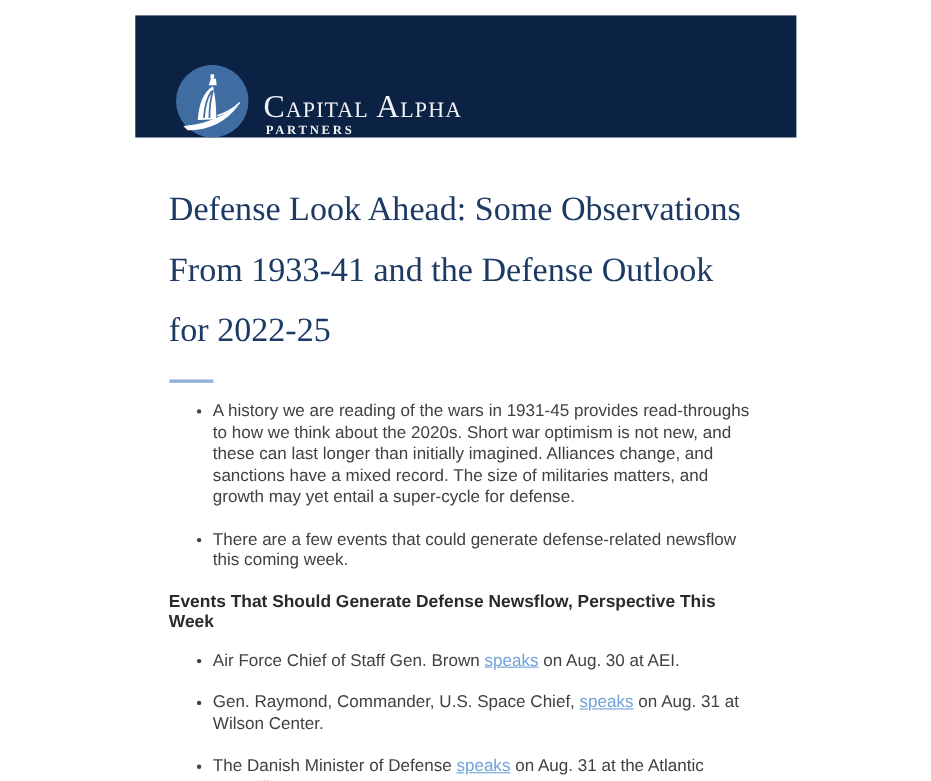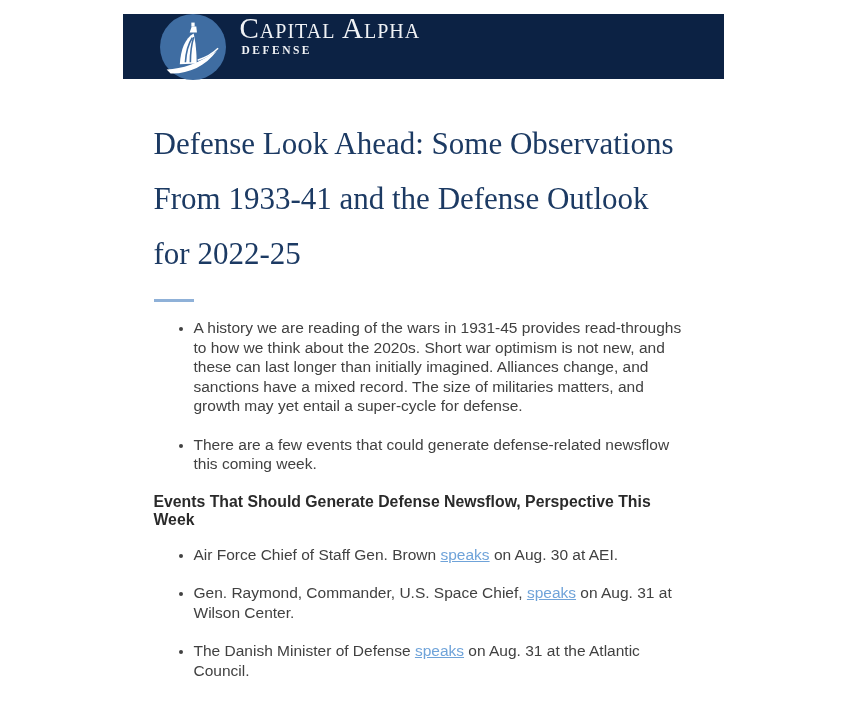--- a/index.html
+++ b/index.html
@@ -17,22 +17,22 @@
   }
   *{margin:0;padding:0;box-sizing:border-box;}
   html,body{background:#ffffff;}
   body{
     width:846px;height:710px;overflow:hidden;
     font-family:"Liberation Sans","DejaVu Sans",sans-serif;
   }
   .page{width:846px;height:710px;background:#ffffff;}
   .column{width:601px;margin:0 auto;}
   .brand-bar{
-    margin-top:14px;height:65px;background:var(--header-bg);
-    display:flex;align-items:flex-start;padding-left:37px;
+    margin-top:14px;height:111px;background:var(--header-bg);
+    display:flex;align-items:flex-end;padding-left:37px;
   }
   .logo{width:66px;height:66px;flex:0 0 auto;display:block;}
   .brand-text{margin-left:14px;color:var(--brand-text);}
   .brand-primary{
     font-family:"Liberation Serif","DejaVu Serif",serif;
     font-variant:small-caps;font-size:29px;line-height:28px;letter-spacing:1px;
   }
   .brand-secondary{
     font-family:"Liberation Serif","DejaVu Serif",serif;
     font-size:11.5px;letter-spacing:2.5px;font-weight:bold;margin-top:2px;margin-left:2px;
@@ -74,21 +74,21 @@
 
       <path d="M30 76 C31.5 53 38 37 51 29.5 C54 43 55.5 57 55.5 75 Z" fill="#ffffff"></path>
       <path d="M38.5 73 C39.5 57 43 45 49 36" stroke="#3f6da2" stroke-width="2.4" fill="none"></path>
       <path d="M46 73 C46 59 47.5 47 51 35" stroke="#3f6da2" stroke-width="2.4" fill="none"></path>
 
       <path d="M10 84 C34 83 58 75 86 56 C68 80 42 91 16 90 Z" fill="#ffffff"></path>
       <path d="M57 70 C70 66 80 60 88 52" stroke="#ffffff" stroke-width="2.2" fill="none"></path>
     </svg>
     <div class="brand-text">
       <div class="brand-primary">Capital Alpha</div>
-      <div class="brand-secondary">DEFENSE</div>
+      <div class="brand-secondary">PARTNERS</div>
     </div>
   </header>
 
   <main class="article column">
     <h1 class="title">Defense Look Ahead: Some Observations From 1933-41 and the Defense Outlook for 2022-25</h1>
 
     <div class="divider"></div>
 
 
     <div id="sections">

